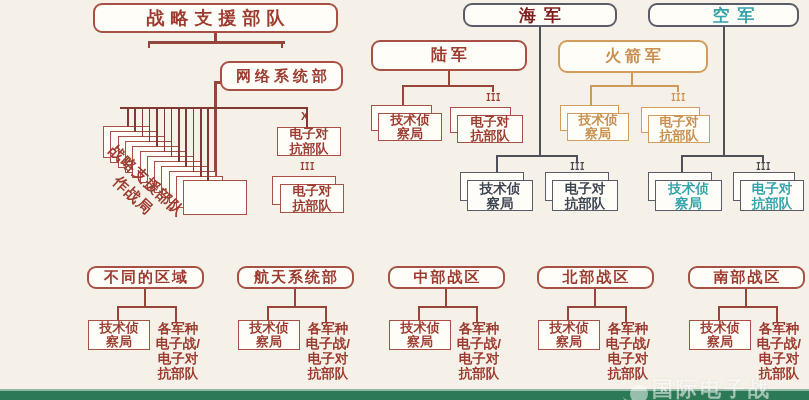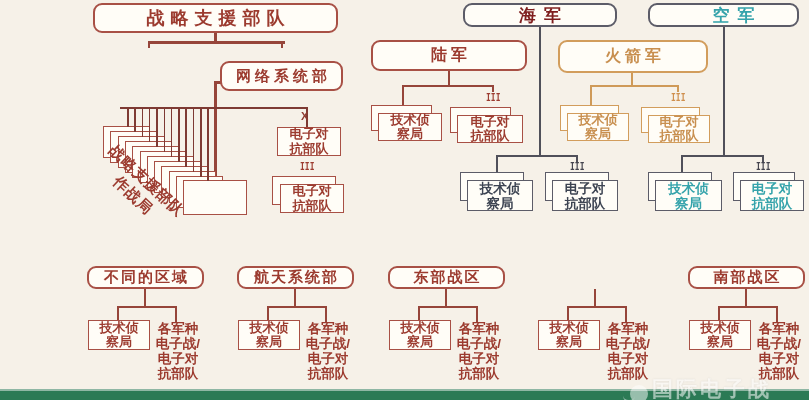--- a/index.html
+++ b/index.html
@@ -242,35 +242,38 @@
   <div class="box b-brick-thin cell" style="left:238px;top:320px;width:62px;height:30px;">
     <span>技术侦
 察局</span>
   </div>
   <div class="txt joint-txt" style="left:300px;top:321px;width:56px;">各军种
 电子战/
 电子对
 抗部队</div>
 
   <div class="box rounded b-brick hdr-th" style="left:388px;top:266px;width:117px;height:23px;">
-    <span>东部战区</span>
+    <span>中部战区</span>
   </div>
   <div class="vl c-brick" style="left:445px;top:289px;height:19px;"></div>
   <div class="hl c-brick" style="left:418px;top:306px;width:60px;"></div>
   <div class="vl c-brick" style="left:418px;top:306px;height:14px;"></div>
   <div class="vl c-brick" style="left:476px;top:306px;height:16px;"></div>
   <div class="box b-brick-thin cell" style="left:389px;top:320px;width:62px;height:30px;">
     <span>技术侦
 察局</span>
   </div>
   <div class="txt joint-txt" style="left:451px;top:321px;width:56px;">各军种
 电子战/
 电子对
 抗部队</div>
 
+  <div class="box rounded b-brick hdr-th" style="left:537px;top:266px;width:117px;height:23px;">
+    <span>北部战区</span>
+  </div>
   <div class="vl c-brick" style="left:594px;top:289px;height:19px;"></div>
   <div class="hl c-brick" style="left:567px;top:306px;width:60px;"></div>
   <div class="vl c-brick" style="left:567px;top:306px;height:14px;"></div>
   <div class="vl c-brick" style="left:625px;top:306px;height:16px;"></div>
   <div class="box b-brick-thin cell" style="left:538px;top:320px;width:62px;height:30px;">
     <span>技术侦
 察局</span>
   </div>
   <div class="txt joint-txt" style="left:600px;top:321px;width:56px;">各军种
 电子战/

